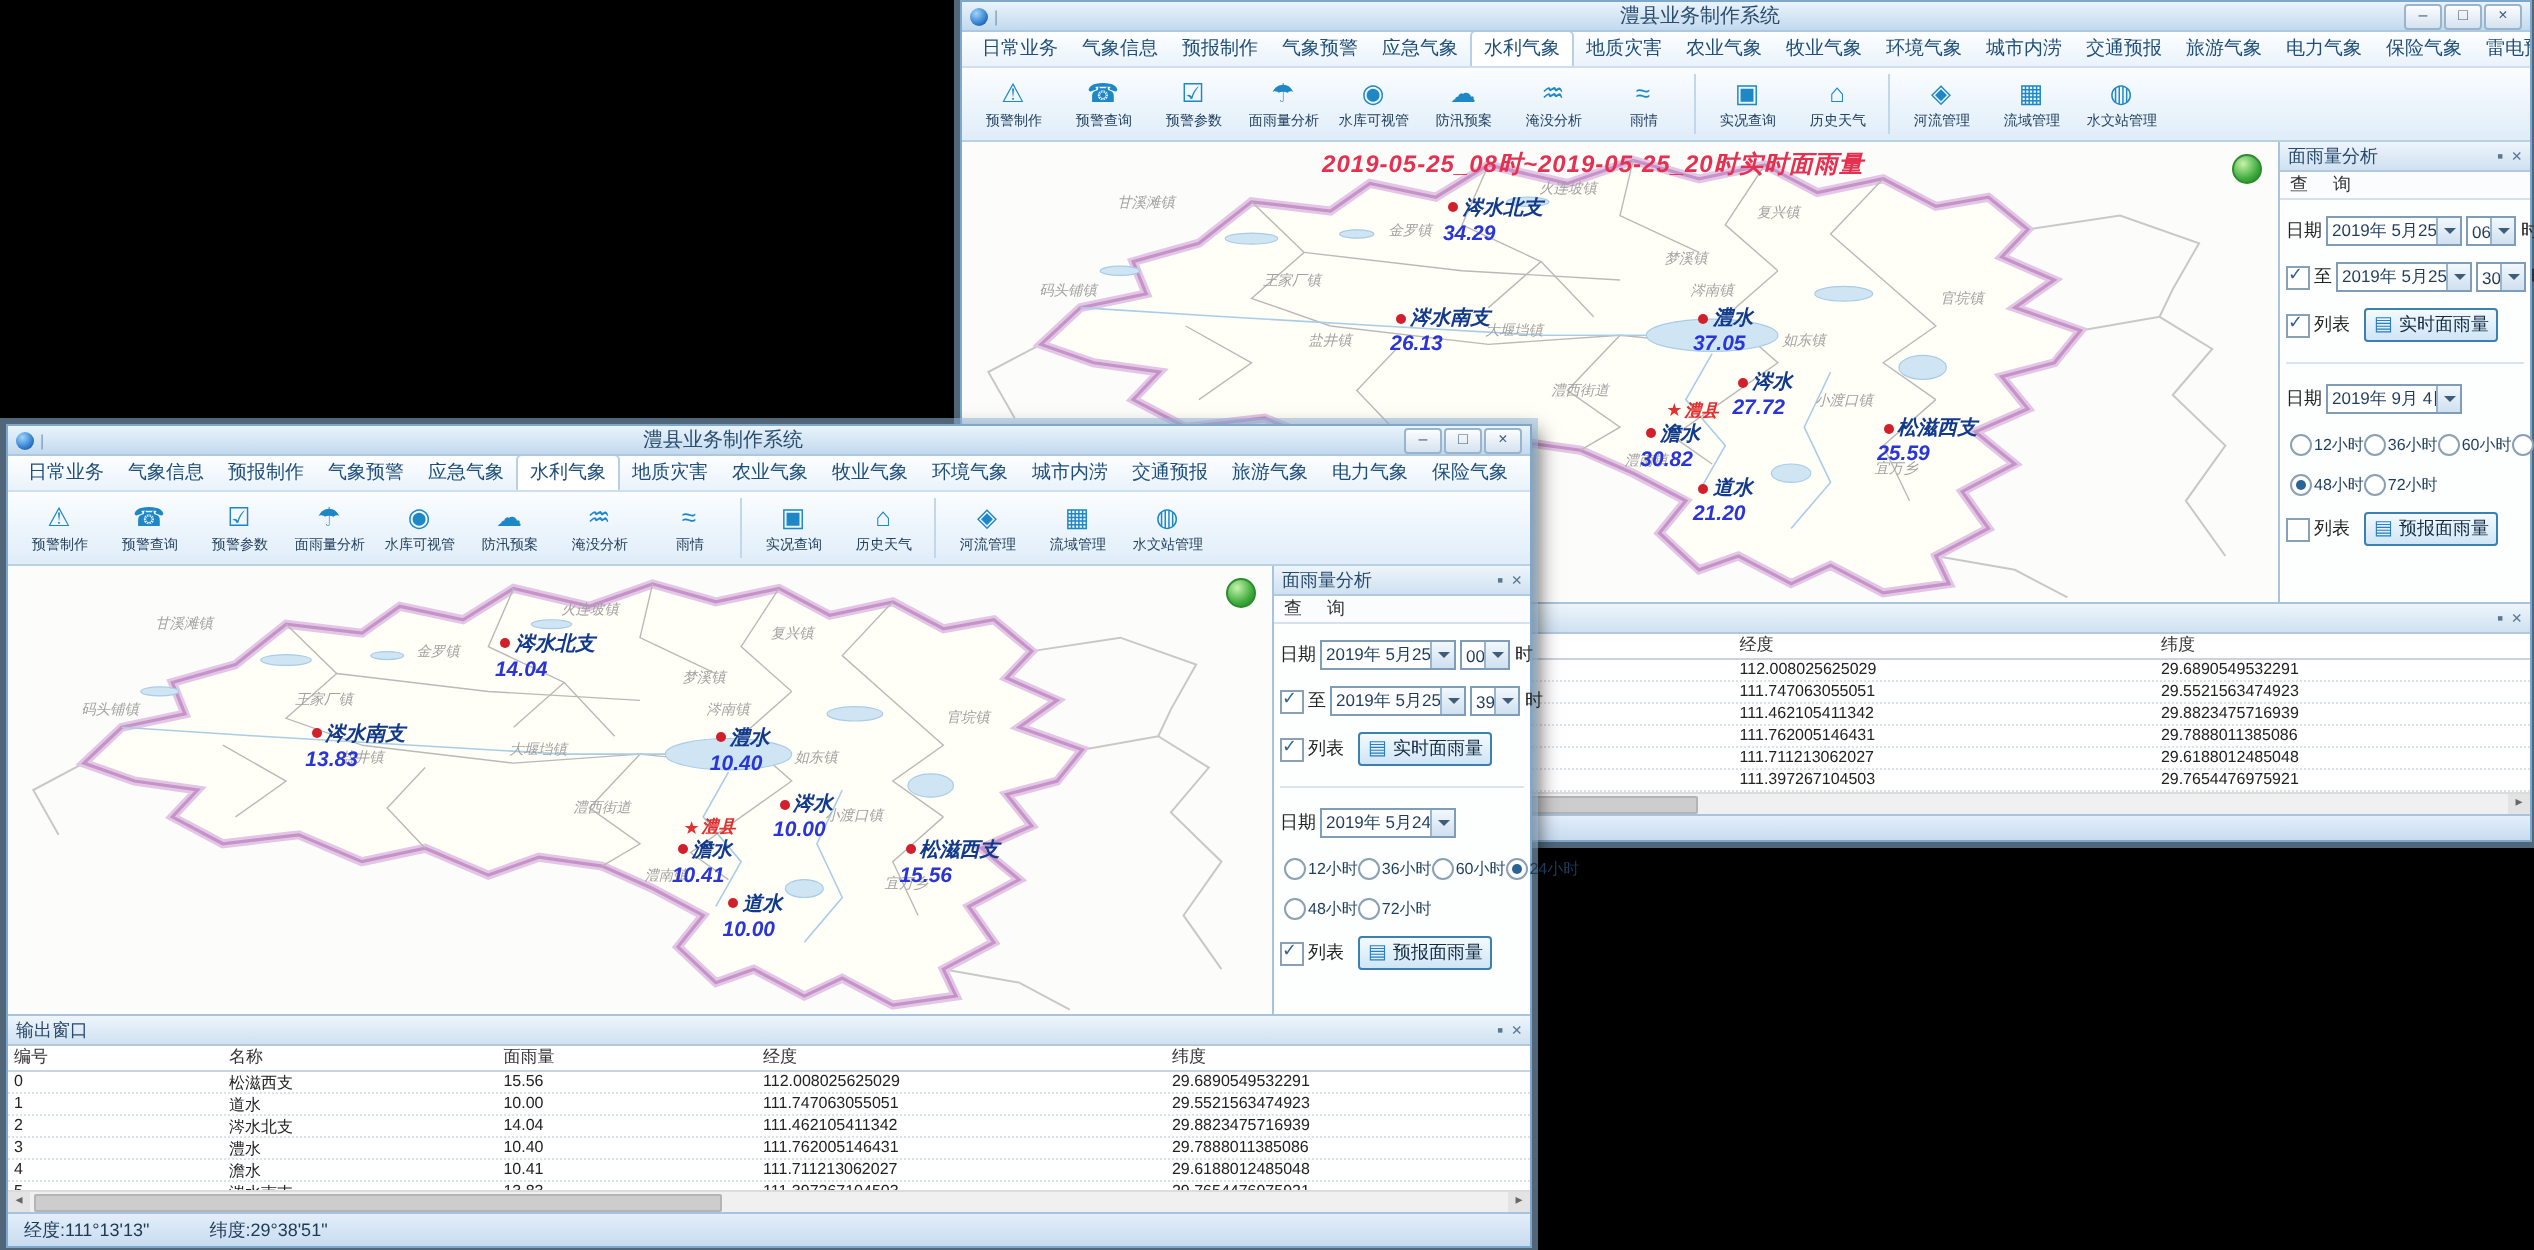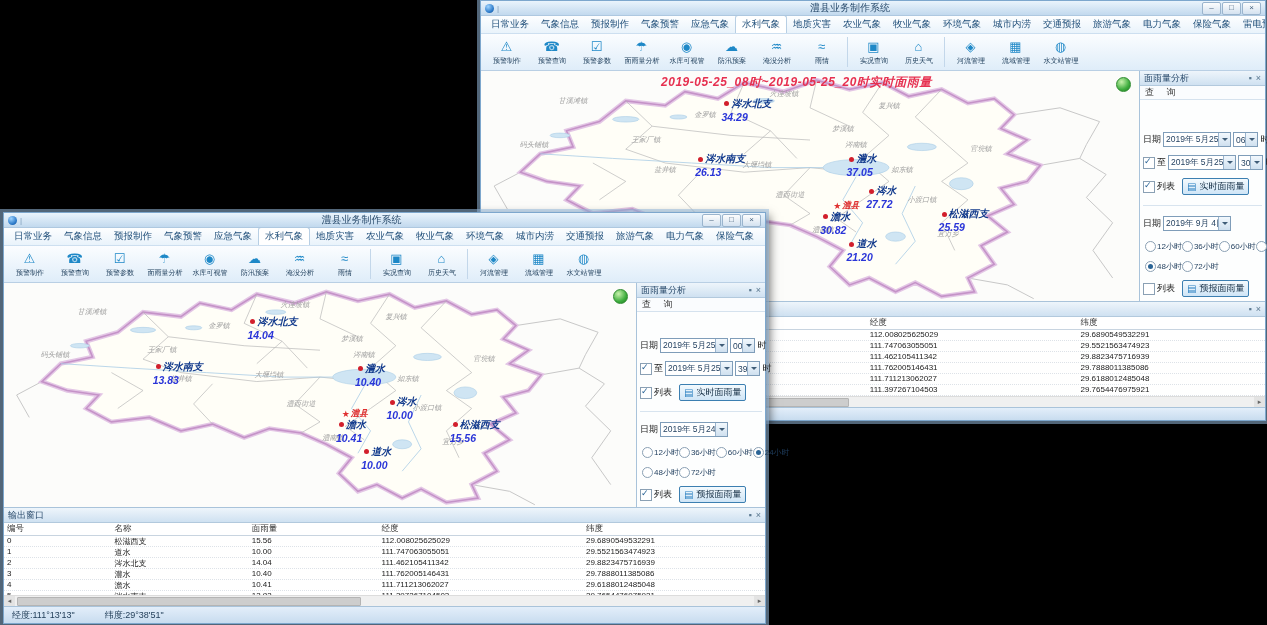--- a/index.html
+++ b/index.html
@@ -54,21 +54,21 @@
 
   .sidepanel{width:125px;background:#f2f7fc;border-left:1px solid #a9c3da;display:flex;
              flex-direction:column;font-size:9px;flex:0 0 auto;}
   .win-bottom .sidepanel{width:128px;}
   .phead,.ophead{height:14px;background:linear-gradient(#eef5fb,#cfe1f1);border-bottom:1px solid #b2c9dd;
          display:flex;align-items:center;padding:0 4px;font-size:9px;color:#28496a;}
   .phead .ttl,.ophead .ttl{flex:1;white-space:nowrap;}
   .picons{display:flex;gap:4px;color:#5a7890;font-size:9px;}
   .psec{height:13px;line-height:13px;border-bottom:1px solid #d5e2ee;padding:0 5px;color:#333;
         letter-spacing:5px;background:#fafcfe;}
-  .pbody{flex:1;background:#fdfefe;padding:8px 3px 4px 3px;display:flex;flex-direction:column;gap:8px;justify-content:flex-end;}
+  .pbody{flex:1;background:#fdfefe;padding:8px 3px 4px 3px;display:flex;flex-direction:column;gap:8px;}
   .prow{display:flex;align-items:center;gap:2px;}
   .plab{color:#222;white-space:nowrap;}
   .selbox{height:13px;border:1px solid #7f9db9;background:#fff;display:inline-flex;align-items:center;
           font-size:8.5px;padding-left:2px;}
   .selbox.wide{width:64px;}.selbox.narrow{width:27px;}
   .selval{flex:1;white-space:nowrap;overflow:hidden;}
   .selarrow{width:11px;height:100%;background:linear-gradient(#f2f8fd,#cfe0ef);
             border-left:1px solid #9ab4cd;display:flex;align-items:center;justify-content:center;}
   .selarrow::after{content:'';border:3px solid transparent;border-top-color:#3f5d78;margin-top:3px;}
   .cb{width:10px;height:10px;border:1px solid #8aa0b4;background:#fff;display:inline-block;

